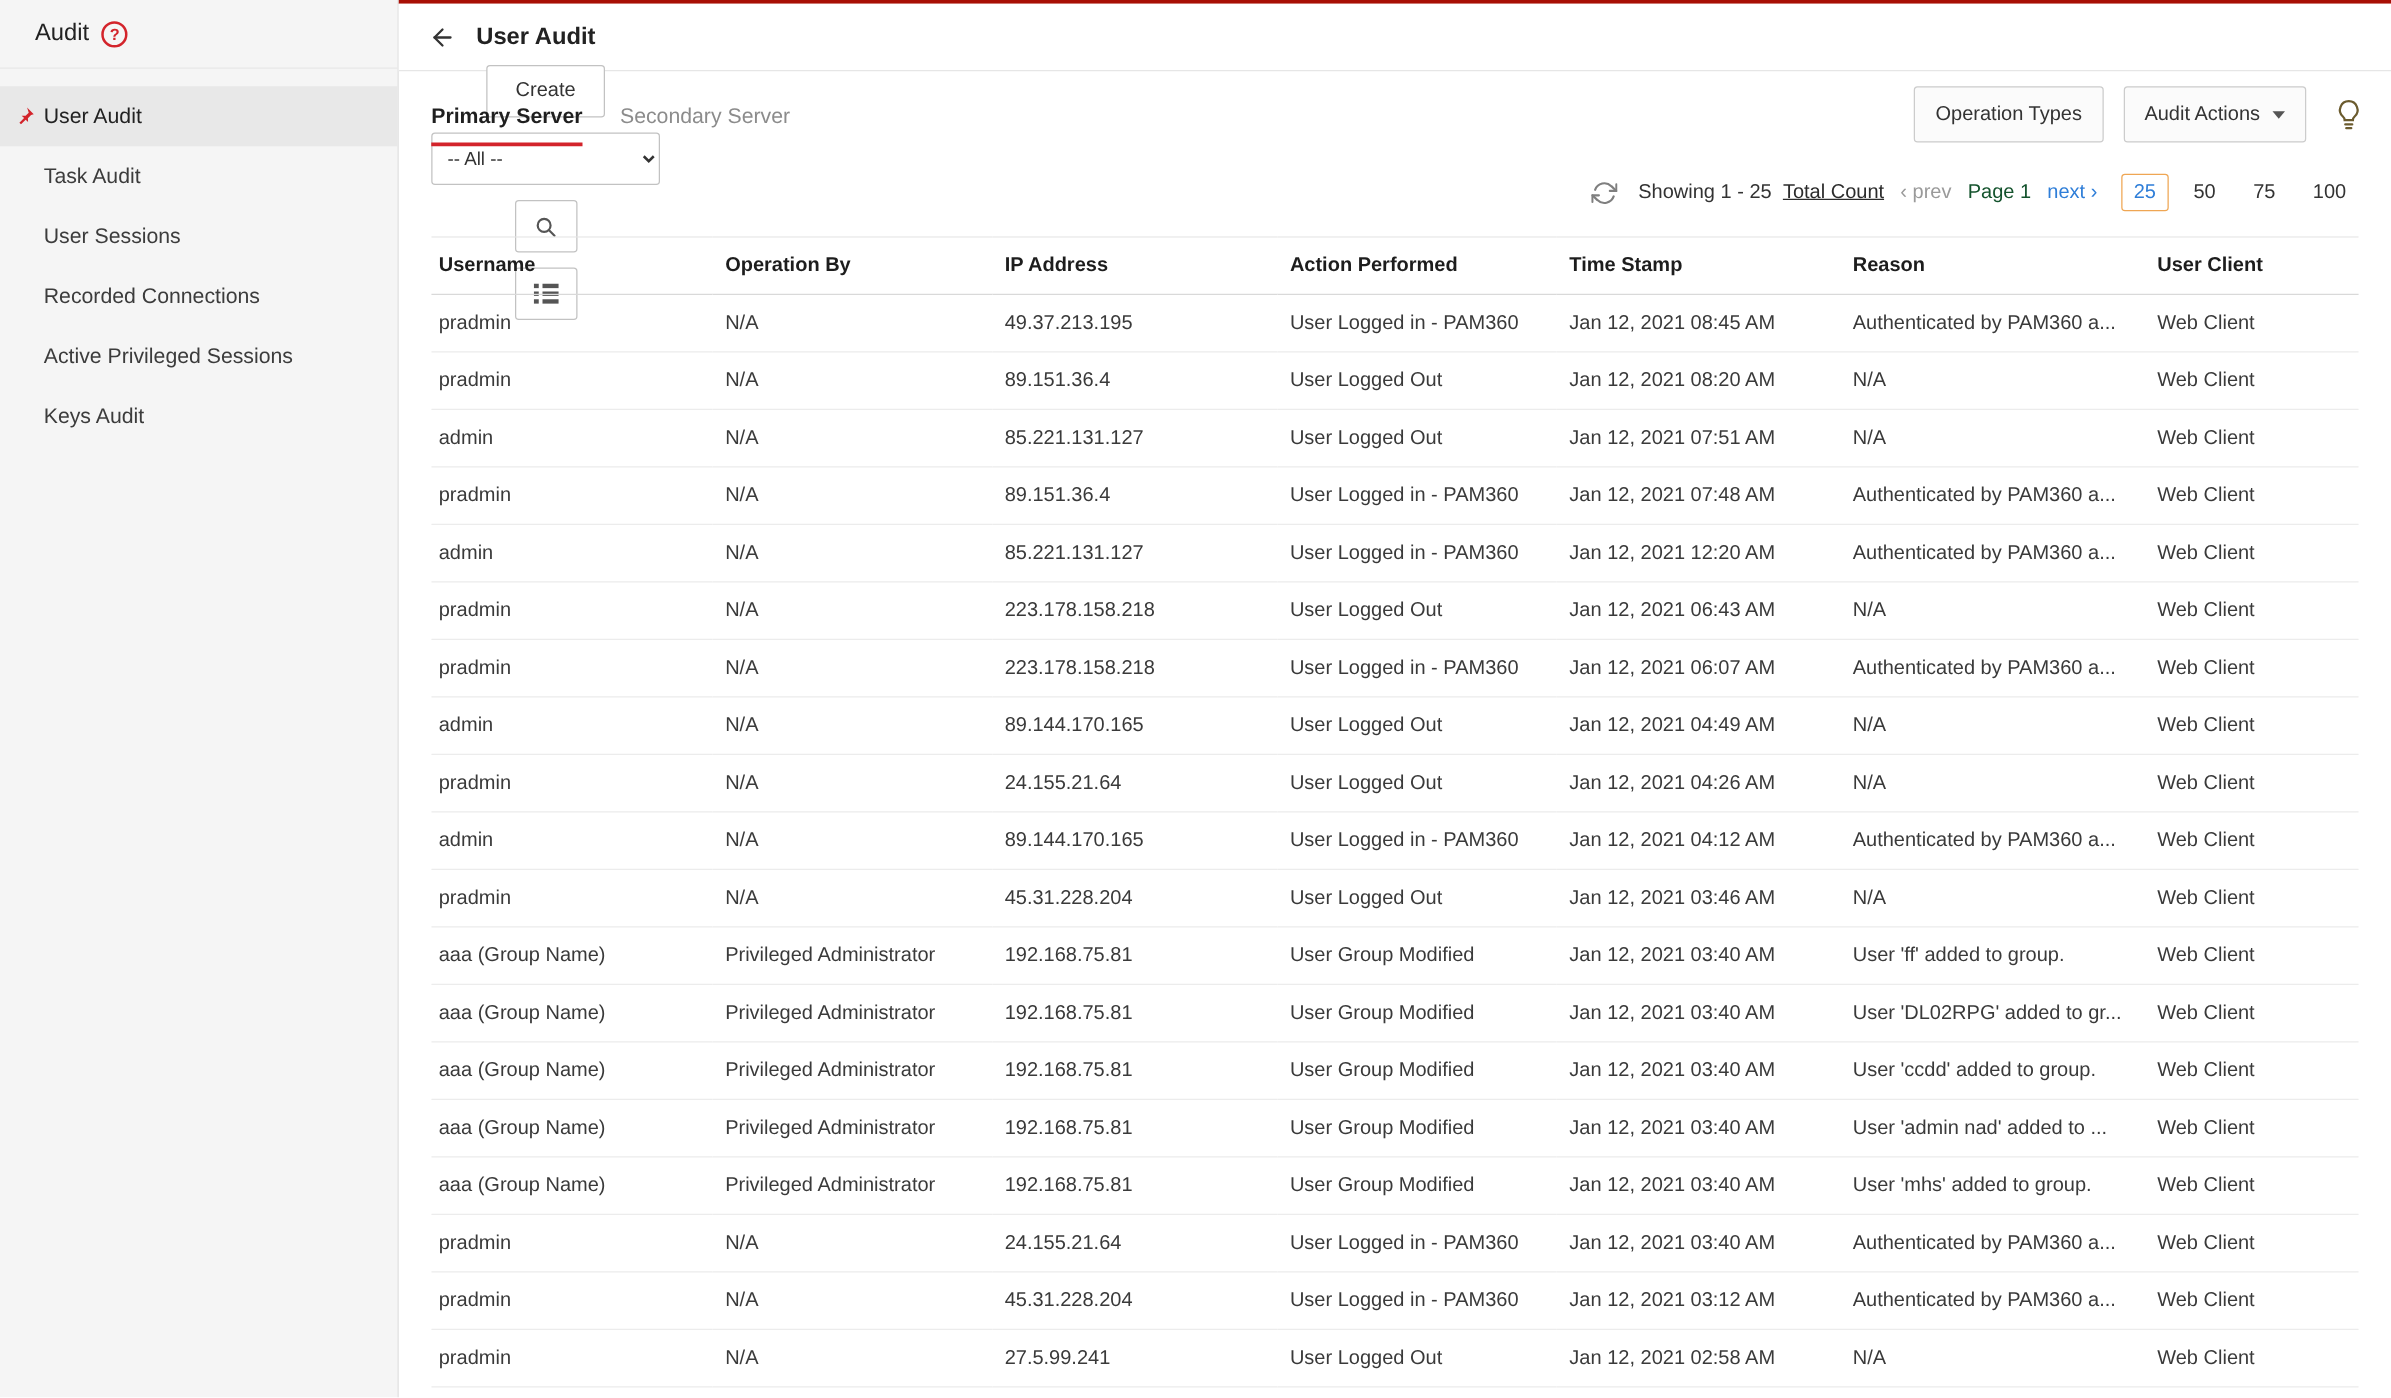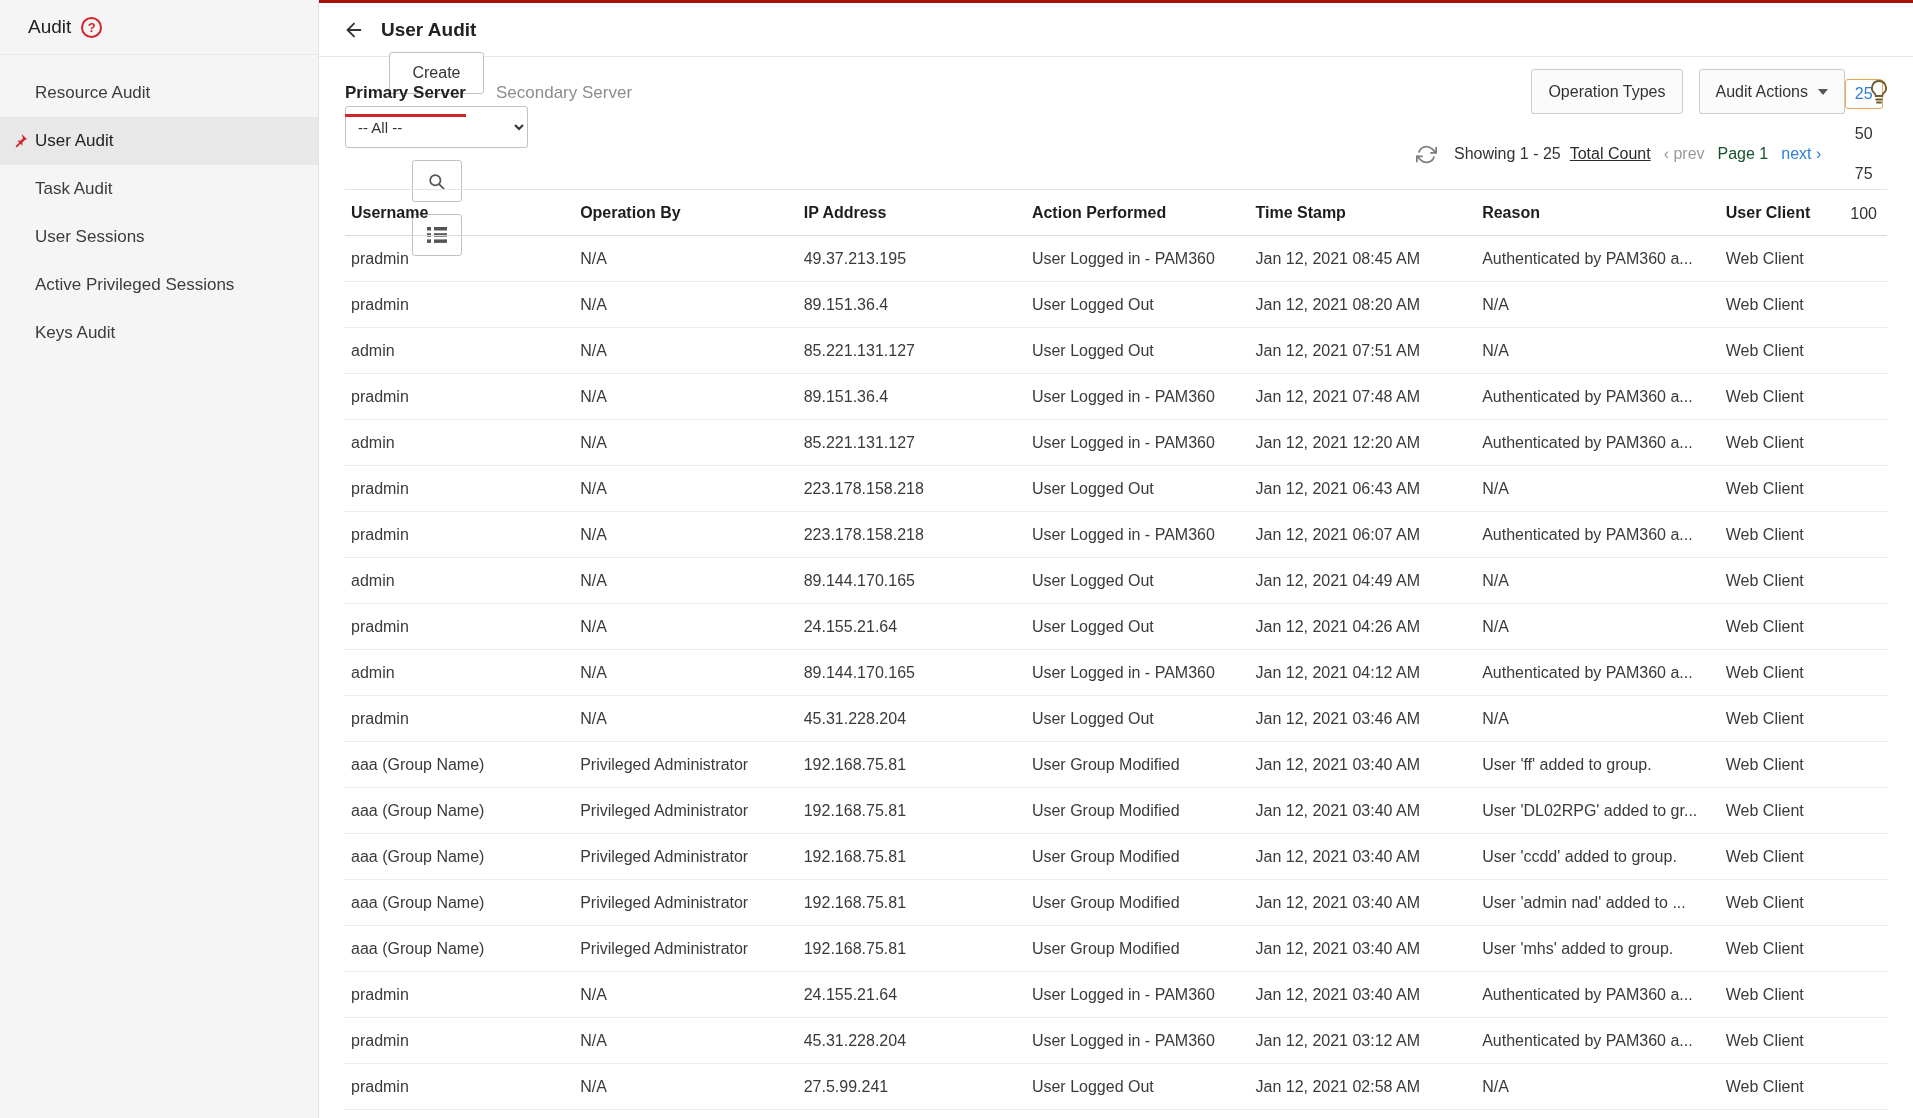--- a/index.html
+++ b/index.html
@@ -95,21 +95,21 @@
     height: 42px; width: 50px; background: #fff; border: 1px solid #c2c2c2;
     border-radius: 3px; display: inline-flex; align-items: center; justify-content: center;
     cursor: pointer;
   }
   .toolbar-right { display: flex; align-items: center; gap: 13px; font-size: 16px; color: #333; }
   .refresh-btn { display: inline-flex; cursor: pointer; margin-right: 4px; }
   .total-count-link { text-decoration: underline; color: #2b2b2b; cursor: pointer; margin-left: -4px; }
   .prev-btn { color: #9a9a9a; cursor: default; }
   .next-btn { color: var(--blue); cursor: pointer; }
   .page-indicator { color: #14532d; }
-  .page-size-group { display: flex; align-items: center; gap: 10px; margin-left: 6px; flex-direction: column; }
+  .page-size-group { display: flex; align-items: center; gap: 10px; margin-left: 6px; }
   .page-size { padding: 5px 9px; color: #333; cursor: pointer; border: 1px solid transparent; }
   .page-size.selected { border: 1px solid var(--size-border); border-radius: 3px; color: var(--blue); }
 
   
   .table-wrap { margin: 14px 26px 0 26px; flex: 1; overflow: hidden; }
   table { width: 100%; border-collapse: collapse; table-layout: fixed; }
   thead th {
     text-align: left; font-size: 16px; font-weight: 700; color: #1d1d1d;
     padding: 14px 10px; line-height: 17px;
     border-top: 1px solid var(--border); border-bottom: 1px solid #d9d9d9;
@@ -126,36 +126,36 @@
 <body>
 
 <div class="app">
 
   <aside class="sidebar">
     <div class="sidebar-header">
       <span>Audit</span>
       <span class="help-icon">?</span>
     </div>
     <nav class="side-nav">
-        <div class="side-item">
-          <span>Resource Audit</span>
-        </div>
         <div class="side-item active">
           <span class="pin">
             <svg width="16" height="16" viewBox="0 0 24 24" fill="#d3242b">
               <path d="M14.5 1.5l8 8-3.2 1-3.8 3.8.2 4.7-2.9-2.9-5.6 5.6-1.9-1.9 5.6-5.6-2.9-2.9 4.7.2 3.8-3.8z"></path>
             </svg>
           </span>
           <span>User Audit</span>
         </div>
         <div class="side-item">
           <span>Task Audit</span>
         </div>
         <div class="side-item">
           <span>User Sessions</span>
+        </div>
+        <div class="side-item">
+          <span>Recorded Connections</span>
         </div>
         <div class="side-item">
           <span>Active Privileged Sessions</span>
         </div>
         <div class="side-item">
           <span>Keys Audit</span>
         </div>
       </nav>
   </aside>
 

